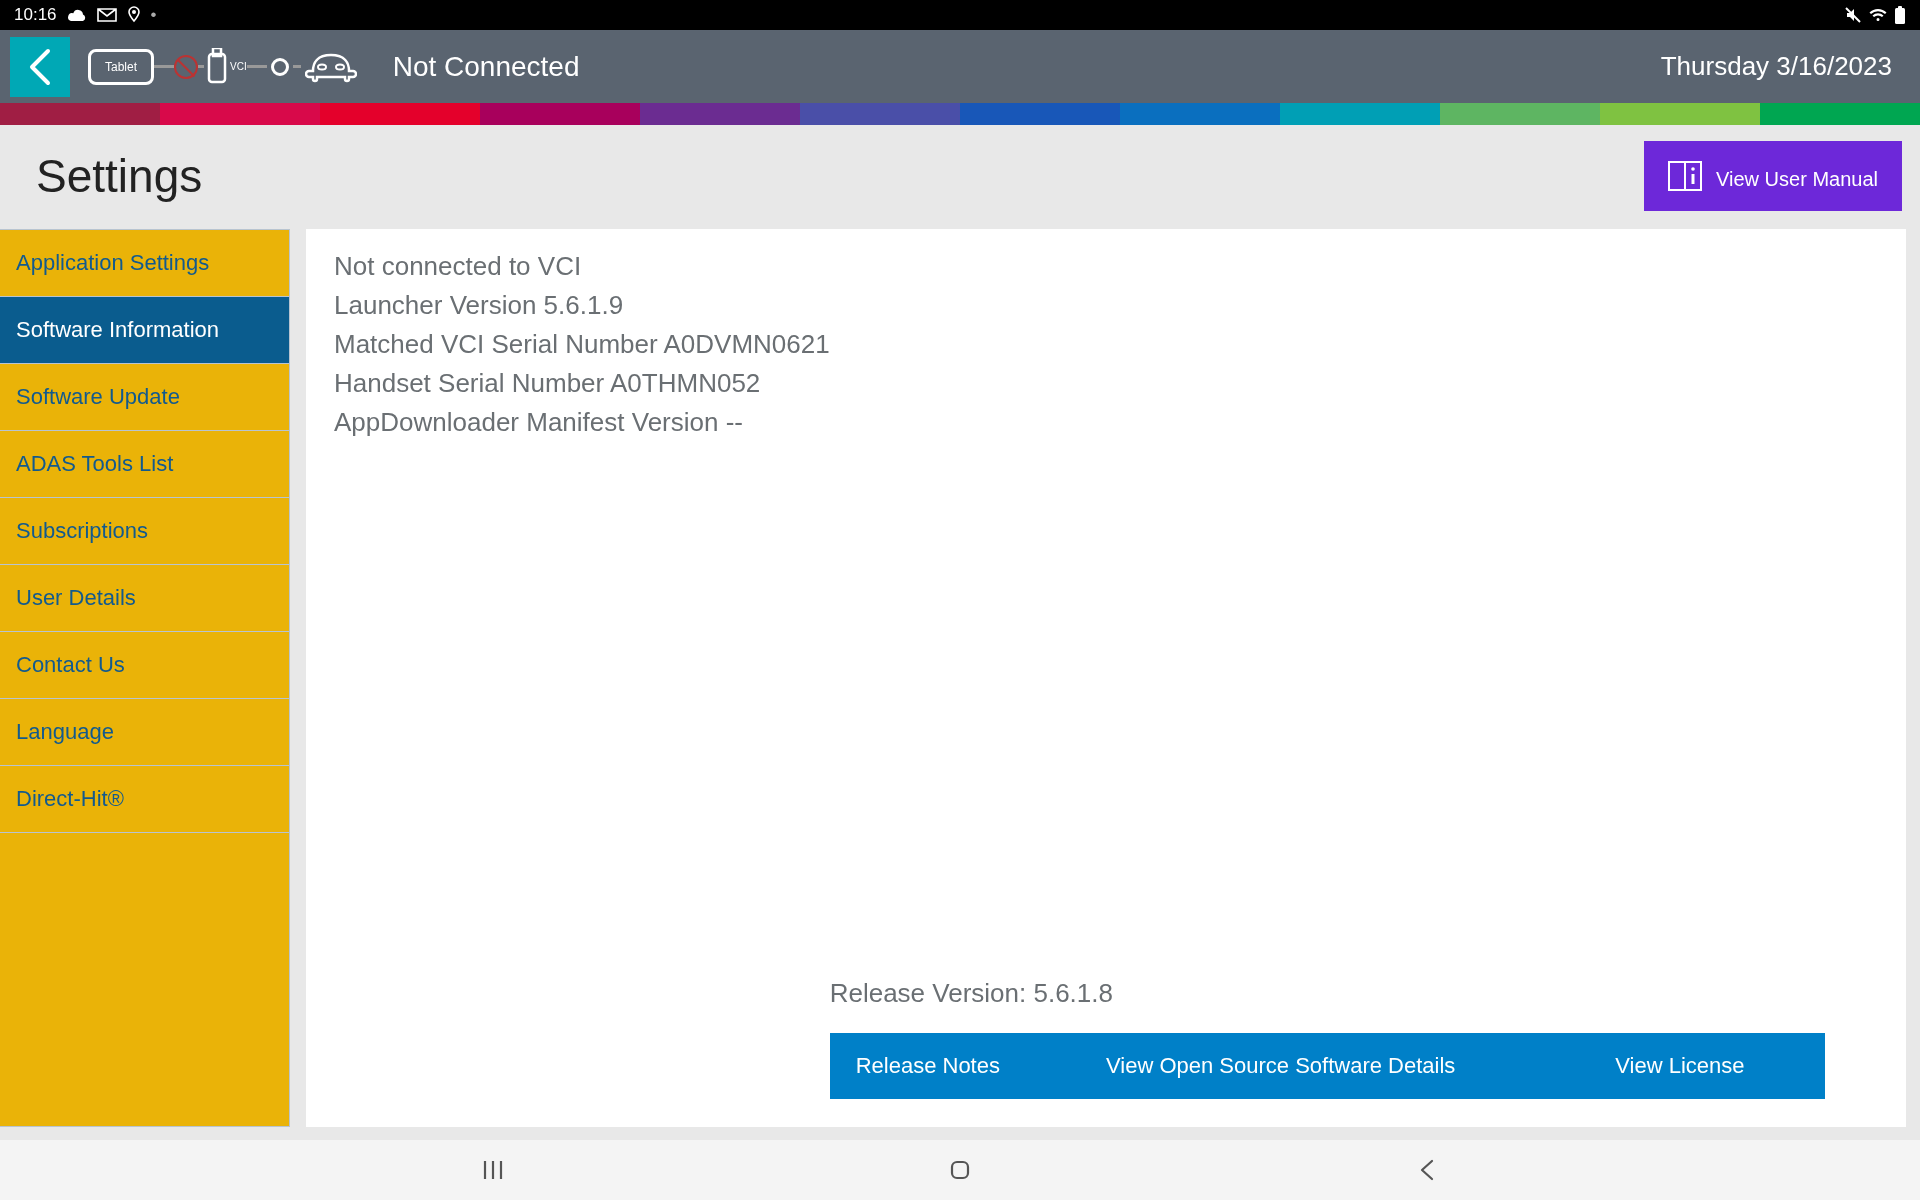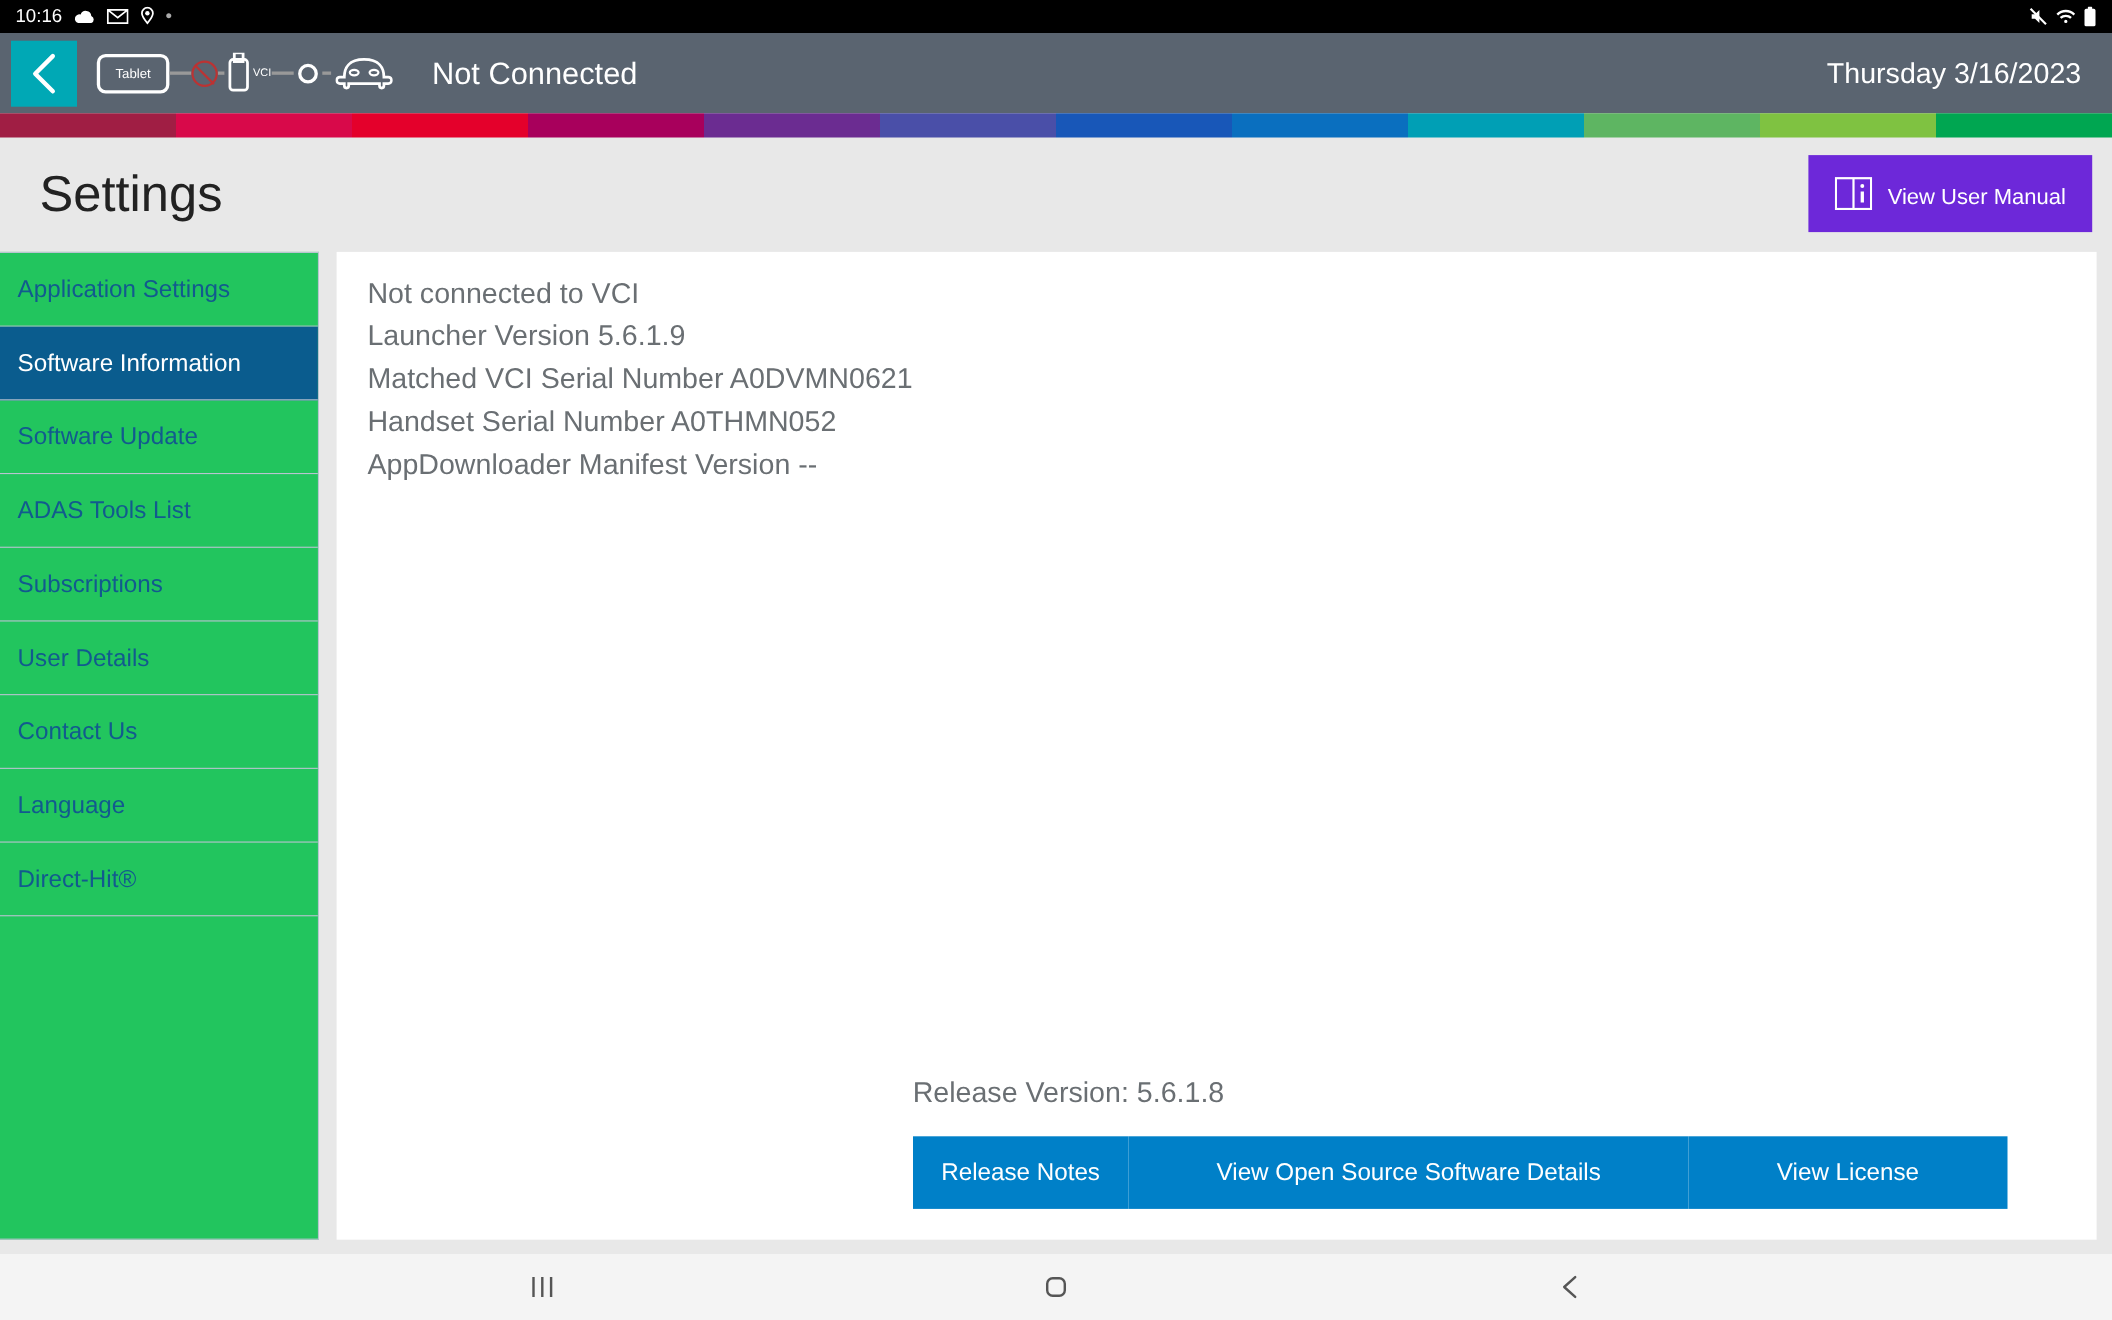--- a/index.html
+++ b/index.html
@@ -29,21 +29,21 @@
 .color-strip { height: 22px; display: flex; }
 .color-strip div { flex: 1; }
 
 .page-header { display: flex; align-items: center; justify-content: space-between; padding: 16px 18px 18px 36px; background: #e8e8e8; }
 .page-title { font-size: 46px; font-weight: 400; color: #222; }
 .view-manual-btn { background: #6d28d9; color: #fff; border: none; padding: 20px 24px; font-size: 20px; display: flex; align-items: flex-end; gap: 14px; cursor: pointer; }
 .view-manual-btn svg { flex-shrink: 0; }
 
 .main-area { display: flex; gap: 16px; padding: 0 0 0 0; height: calc(100% - 30px - 94px - 22px - 96px - 60px); }
 
-.sidebar { width: 290px; background: #22c55e; border: 1px solid #b8c4d0; border-left: none; overflow-y: auto; }
+.sidebar { width: 290px; background: #eab308; border: 1px solid #b8c4d0; border-left: none; overflow-y: auto; }
 .sidebar-item { padding: 20px 16px; font-size: 22px; color: #125a8e; border-bottom: 1px solid #b8c4d0; cursor: pointer; }
 .sidebar-item.active { background: #0a5c8e; color: #fff; }
 
 .content-panel { flex: 1; background: #fff; margin-right: 14px; padding: 18px 28px; display: flex; flex-direction: row; }
 .info-lines { font-size: 26px; color: #6a6f73; line-height: 1.5; }
 .release-row { margin-top: auto; }
 .release-version { font-size: 26px; color: #6a6f73; margin-bottom: 24px; }
 .action-buttons { display: flex; margin-bottom: 10px; justify-content: center; }
 .action-buttons button { background: #0080c8; color: #fff; border: none; padding: 20px 26px; font-size: 22px; cursor: pointer; }
 .action-buttons button.wide { padding: 20px 80px; }

